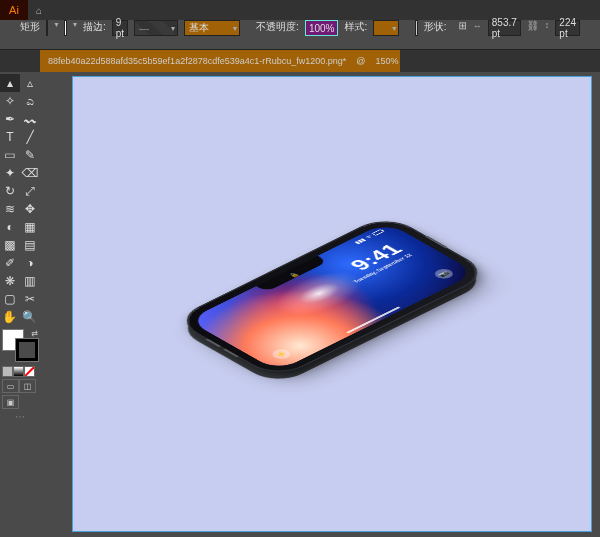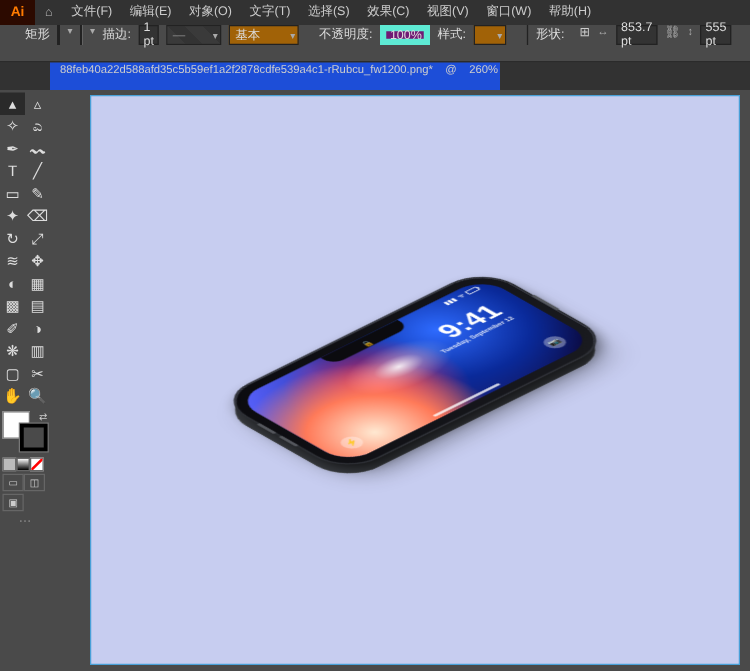--- a/index.html
+++ b/index.html
@@ -1,43 +1,43 @@
 <!DOCTYPE html>
 <html><head>
 <meta charset="utf-8">
 <style>
 *{margin:0;padding:0;box-sizing:border-box;font-family:"Microsoft YaHei",Arial,sans-serif;user-select:none}
 html,body{width:600px;height:537px;overflow:hidden;background:#323232}
 
 .menubar{height:20px;background:#323232;display:flex;align-items:center;font-size:10px;color:#ccc}
-.menubar .logo{width:28px;height:20px;background:#2c0a00;color:#ff7b00;display:flex;align-items:center;justify-content:center;font-weight:bold;font-size:11px}
+.menubar .logo{width:28px;height:20px;background:#2c0a00;color:#ff7b00;display:flex;align-items:center;justify-content:center;font-weight:normal;font-size:11px}
 .menubar .home{width:22px;display:flex;align-items:center;justify-content:center;color:#bbb}
 .menubar .items{display:flex;gap:0}
 .menubar .items span{padding:0 7px;line-height:20px;cursor:default}
 
 .optbar{height:30px;background:#4a4a4a;border-bottom:1px solid #222;display:flex;align-items:flex-start;padding:0 20px;font-size:10px;color:#ddd;gap:6px}
 .optbar .lbl{white-space:nowrap}
 .optbar .swatch{width:20px;height:16px;border:1px solid #222;background:#000}
 .optbar .swatch.nofill{background:#fff;position:relative;overflow:hidden}
 .optbar .swatch.nofill::after{content:"";position:absolute;left:-3px;top:6px;width:26px;height:2px;background:red;transform:rotate(-45deg)}
 .optbar .stroke-w{width:38px;height:16px;background:#333;border:1px solid #222;display:flex;align-items:center;padding:0 3px}
 .optbar .sel{height:16px;background:#a16207;border:1px solid #222;display:flex;align-items:center;padding:0 14px 0 4px;position:relative;min-width:44px}
 .optbar .sel::after{content:"▾";position:absolute;right:2px;font-size:8px;color:#aaa}
 .optbar .sel.wide{min-width:56px}
 .optbar .sel.disabled{background:linear-gradient(45deg,#3a3a3a 25%,#333 25%,#333 50%,#3a3a3a 50%,#3a3a3a 75%,#333 75%);color:#888}
 .optbar .sep{width:1px;height:20px;background:#2a2a2a;margin:0 2px}
-.optbar .opslider{width:40px;height:16px;background:#701a75;border:5px solid #5eead4;padding:0 3px;display:flex;align-items:center}
+.optbar .opslider{width:40px;height:16px;background:#701a75;border:1px solid #5eead4;padding:0 3px;display:flex;align-items:center}
 .optbar .numfield{width:48px;height:16px;background:#333;border:1px solid #222;padding:0 3px;display:flex;align-items:center;justify-content:flex-end}
 .optbar .link-icon{width:12px;display:flex;justify-content:center;color:#bbb}
 .optbar .shape-sw{width:16px;height:16px;background:#ccc;border:1px solid #222}
 .optbar .spacer{flex:1}
 
 .tabstrip{height:22px;background:#323232;display:flex;align-items:center;font-size:9px;color:#ccc}
 .tabstrip .gap{width:40px}
-.tabstrip .tab{height:22px;display:flex;align-items:flex-start;padding:0 8px;background:#1d4ed8;gap:10px;max-width:360px;overflow:hidden;white-space:nowrap}
+.tabstrip .tab{height:22px;display:flex;align-items:center;padding:0 8px;background:#a16207;gap:10px;max-width:360px;overflow:hidden;white-space:nowrap}
 
 .main{display:flex;height:465px;background:#4a4a4a}
 .toolbox{width:40px;background:#4a4a4a;display:flex;flex-direction:column;padding-top:2px;gap:0}
 .toolbox .row{display:flex}
 .toolbox .tool{width:20px;height:18px;display:flex;align-items:center;justify-content:center;color:#ddd;font-size:12px;position:relative}
 .toolbox .tool.sel{background:#2a2a2a}
 .toolbox .fillstroke{position:relative;width:36px;height:32px;margin:3px 2px}
 .toolbox .fillstroke .fill{position:absolute;left:0;top:0;width:22px;height:22px;background:#fff;border:1px solid #777}
 .toolbox .fillstroke .stroke{position:absolute;right:0;bottom:0;width:22px;height:22px;background:#4a4a4a;border:3px solid #000;box-shadow:0 0 0 1px #777}
 .toolbox .fillstroke .swap{position:absolute;right:0;top:0;font-size:8px;color:#ccc}
@@ -79,42 +79,31 @@
 .phone .btn-vol.v1{top:48px;height:20px}
 .phone .btn-vol.v2{top:74px;height:20px}
 .phone .btn-pow{position:absolute;right:-3px;top:56px;width:3px;height:30px;background:#55585e;border-radius:1px}
 </style>
 </head>
 <body>
 
 <div class="menubar">
   <div class="logo">Ai</div>
   <div class="home">⌂</div>
-  <div class="items">
-    <span>文件(F)</span>
-    <span>编辑(E)</span>
-    <span>对象(O)</span>
-    <span>文字(T)</span>
-    <span>选择(S)</span>
-    <span>效果(C)</span>
-    <span>视图(V)</span>
-    <span>窗口(W)</span>
-    <span>帮助(H)</span>
-  </div>
 </div>
 
 <div class="optbar">
   <span class="lbl">矩形</span>
   <div class="swatch"></div>
   <span style="font-size:8px;color:#aaa">▾</span>
   <div class="swatch nofill"></div>
   <span style="font-size:8px;color:#aaa">▾</span>
   <span class="lbl">描边:</span>
   <div class="stroke-w">
-      <span>1 pt</span>
+      <span>9 pt</span>
     </div>
   <div class="sel disabled">
       <span>—</span>
     </div>
   <div class="sel wide">
       <span>基本</span>
     </div>
   <div class="sep"></div>
   <span class="lbl">不透明度:</span>
   <div class="opslider">
@@ -127,30 +116,30 @@
   <span class="lbl">形状:</span>
   <div class="spacer"></div>
   <span style="color:#ccc">⊞</span>
   <span style="color:#aaa;font-size:9px">↔</span>
   <div class="numfield">
       <span>853.7 pt</span>
     </div>
   <div class="link-icon">⛓</div>
   <span style="color:#aaa;font-size:9px">↕</span>
   <div class="numfield">
-      <span>555 pt</span>
+      <span>224 pt</span>
     </div>
 </div>
 
 <div class="tabstrip">
   <div class="gap"></div>
   <div class="tab">
     <span>88feb40a22d588afd35c5b59ef1a2f2878cdfe539a4c1-rRubcu_fw1200.png*</span>
     <span>@</span>
-    <span>260%</span>
+    <span>150%</span>
 
   </div>
 </div>
 
 <div class="main">
 
   <div class="toolbox">
     <div class="row">
         <div class="tool sel">▴</div>
         <div class="tool">▵</div>

